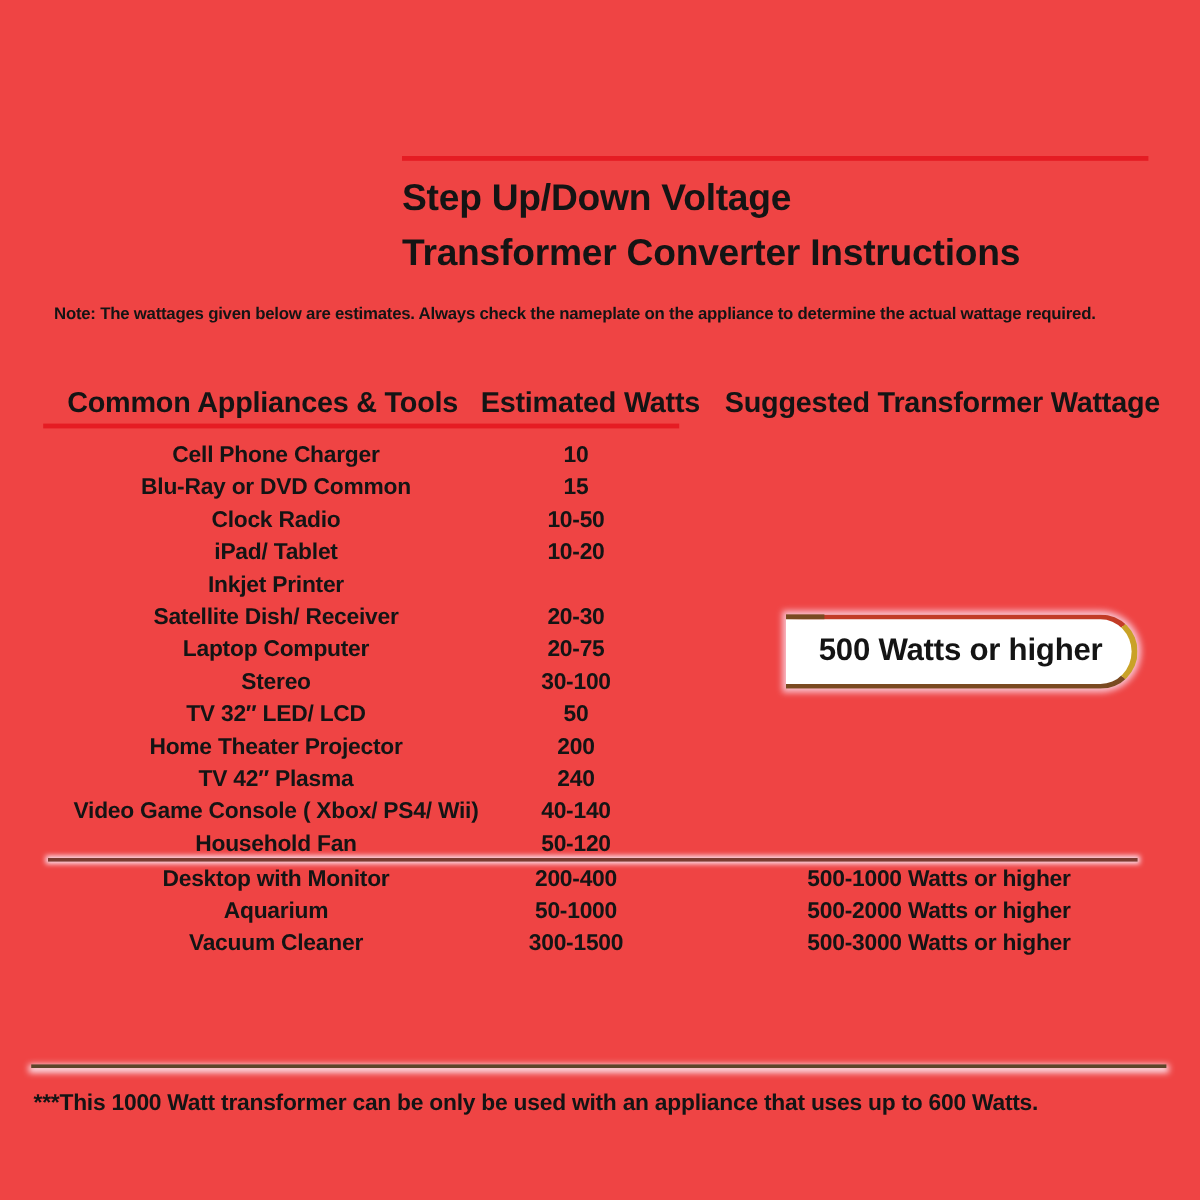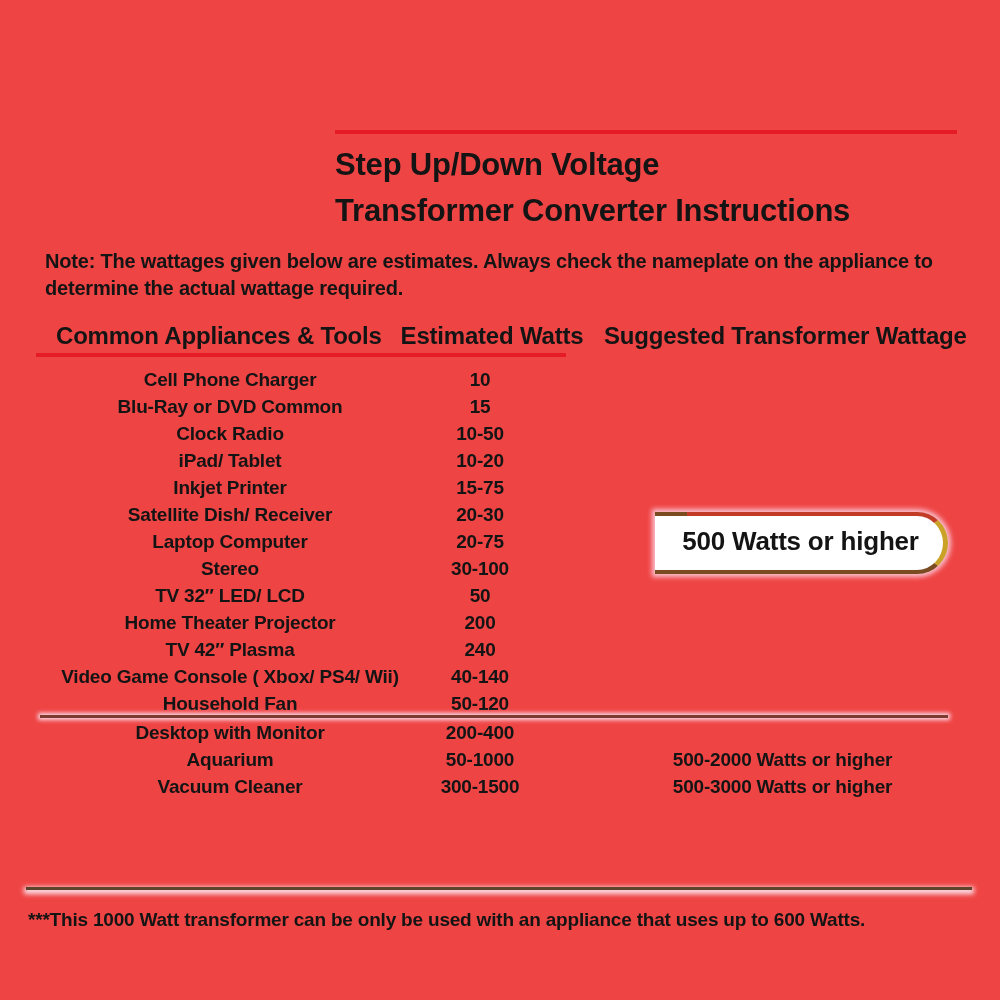--- a/index.html
+++ b/index.html
@@ -31,21 +31,21 @@
     width: 640px;
     font-size: 31px;
     line-height: 46px;
     white-space: nowrap;
   }
 
   
   .note {
     left: 45px; top: 248px;
     width: 912px;
-    font-size: 20px;
+    font-size: 14px;
     line-height: 27px;
   }
 
   
   .col-headers { left: 0; top: 322px; width: 1000px; height: 32px; font-size: 24px; margin-left: 20px; }
   .hdr-appliances { left: 36px; top: 0; white-space: nowrap; }
   .hdr-watts      { left: 376px; top: 0; width: 192px; text-align: center; white-space: nowrap; }
   .hdr-suggested  { left: 584px; top: 0; white-space: nowrap; }
   .header-rule {
     left: 36px; top: 353px;
@@ -143,21 +143,20 @@
     <div class="t-row">
       <span class="cell cell-name">Clock Radio</span>
       <span class="cell cell-watts">10-50</span>
     </div>
     <div class="t-row">
       <span class="cell cell-name">iPad/ Tablet</span>
       <span class="cell cell-watts">10-20</span>
     </div>
     <div class="t-row">
       <span class="cell cell-name">Inkjet Printer</span>
-      <span class="cell cell-watts">15-75</span>
     </div>
     <div class="t-row">
       <span class="cell cell-name">Satellite Dish/ Receiver</span>
       <span class="cell cell-watts">20-30</span>
     </div>
     <div class="t-row">
       <span class="cell cell-name">Laptop Computer</span>
       <span class="cell cell-watts">20-75</span>
     </div>
     <div class="t-row">
@@ -189,20 +188,21 @@
   <div class="abs badge"></div>
   <div class="abs badge-accent"></div>
   <div class="abs badge-text">500 Watts or higher</div>
 
   <div class="abs mid-rule"></div>
 
   <div class="abs rows-b">
     <div class="t-row">
       <span class="cell cell-name">Desktop with Monitor</span>
       <span class="cell cell-watts">200-400</span>
+      <span class="cell cell-sugg">500-1000 Watts or higher</span>
     </div>
     <div class="t-row">
       <span class="cell cell-name">Aquarium</span>
       <span class="cell cell-watts">50-1000</span>
       <span class="cell cell-sugg">500-2000 Watts or higher</span>
     </div>
     <div class="t-row">
       <span class="cell cell-name">Vacuum Cleaner</span>
       <span class="cell cell-watts">300-1500</span>
       <span class="cell cell-sugg">500-3000 Watts or higher</span>

